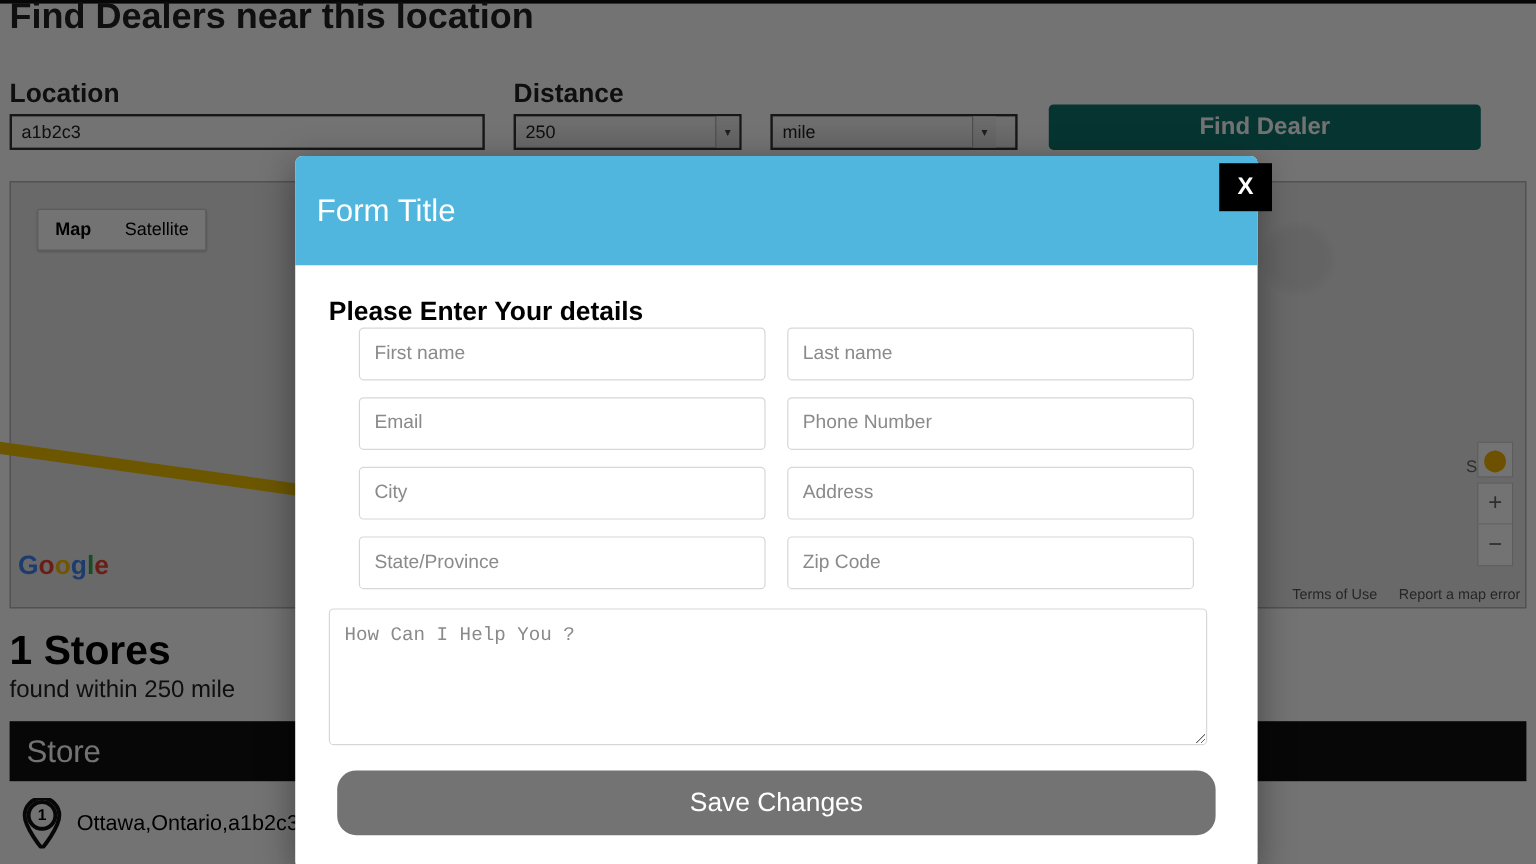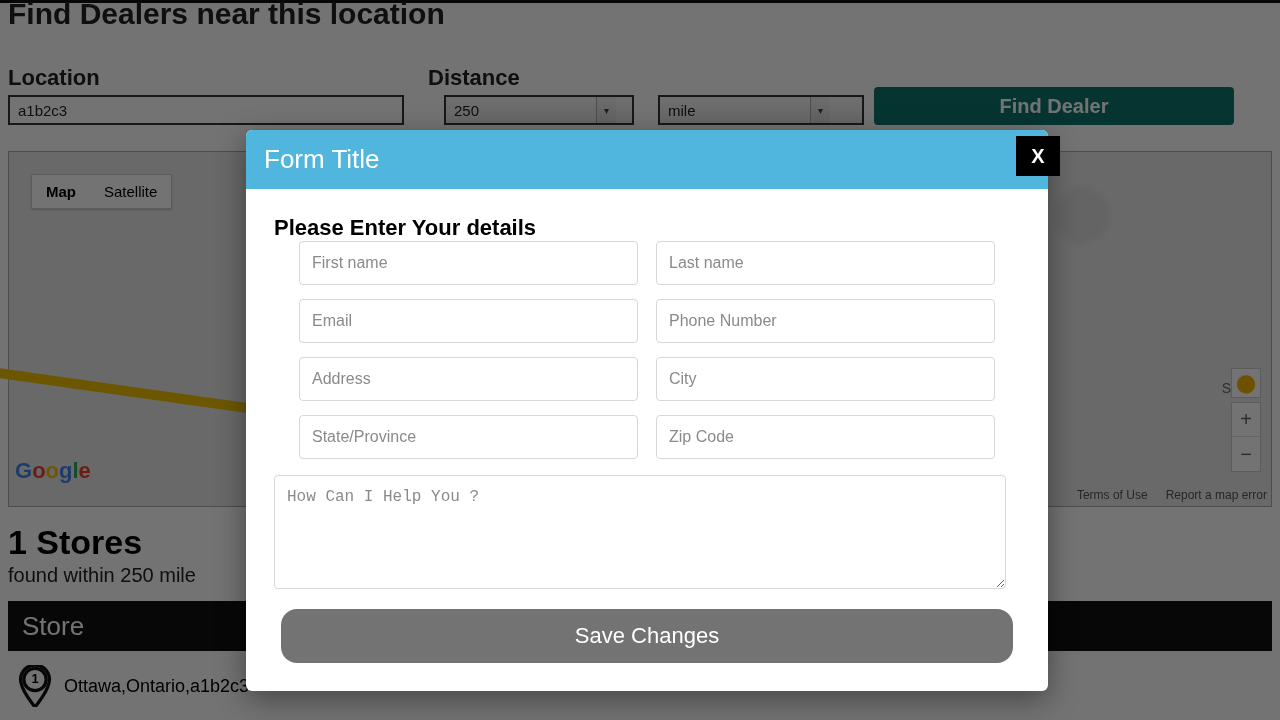--- a/index.html
+++ b/index.html
@@ -19,21 +19,21 @@
   .filters { display: flex; gap: 24px; align-items: flex-end; margin-top: 34px; }
   .filters .col { display: flex; flex-direction: column; }
   .filters label { font-size: 22px; font-weight: 600; color: #222; margin-bottom: 4px; }
   .field, .select {
     height: 30px; border: 2px solid #333; background: #fff; font-size: 15px;
     padding: 0 8px; color: #222;
   }
   .select {
     background: linear-gradient(#f7f7f7,#e4e4e4); position: relative;
   }
-  .select-wrap { position: relative; display:inline-block;margin-left:16px; }
+  .select-wrap { position: relative; display:inline-block; }
   .select-caret {
     position: absolute; right: 2px; top: 2px; bottom: 2px; width: 20px;
     background: linear-gradient(#f0f0f0,#d9d9d9); border-left:1px solid #aaa;
     display:flex; align-items:center; justify-content:center; font-size:10px; color:#444;
   }
   .find-btn {
     width: 360px; height: 38px; background: #0f766e; color:#fff; border:none;
     font-size: 20px; font-weight: 600; border-radius: 4px;
   }
 
@@ -76,21 +76,21 @@
   
   .scrim { position:absolute; inset:0; background:rgba(0,0,0,0.55); }
 
   
   .modal {
     position:absolute; left:246px; top:130px; width:802px;
     background:#fff; border-radius:6px; box-shadow:0 8px 30px rgba(0,0,0,0.4);
     overflow:visible;
   }
   .modal-head {
-    background:#50b6dd; color:#fff; padding:14px 18px;
+    background:#50b6dd; color:#fff; padding:30px 18px;
     border-radius:6px 6px 0 0; font-size:26px; position:relative;
   }
   .modal-close {
     position:absolute; right:-12px; top:6px; width:44px; height:40px;
     background:#000; color:#fff; font-weight:700; font-size:20px;
     display:flex; align-items:center; justify-content:center; cursor:pointer;
   }
   .modal-body { padding:26px 28px 28px; }
   .modal-body h3 { font-size:22px; font-weight:700; }
   .grid {
@@ -186,21 +186,21 @@
     <span>Form Title</span>
     <div class="modal-close">X</div>
   </div>
   <div class="modal-body">
     <h3>Please Enter Your details</h3>
     <div class="grid">
       <input placeholder="First name" style="">
       <input placeholder="Last name" style="">
       <input placeholder="Email" style="">
       <input placeholder="Phone Number" style="">
+      <input placeholder="City" style="">
       <input placeholder="Address" style="">
-      <input placeholder="City" style="">
       <input placeholder="State/Province" style="">
       <input placeholder="Zip Code" style="">
     </div>
     <textarea placeholder="How Can I Help You ?" style=""></textarea>
     <button class="save-btn">Save Changes</button>
   </div>
 </div>
 
 </body></html>

